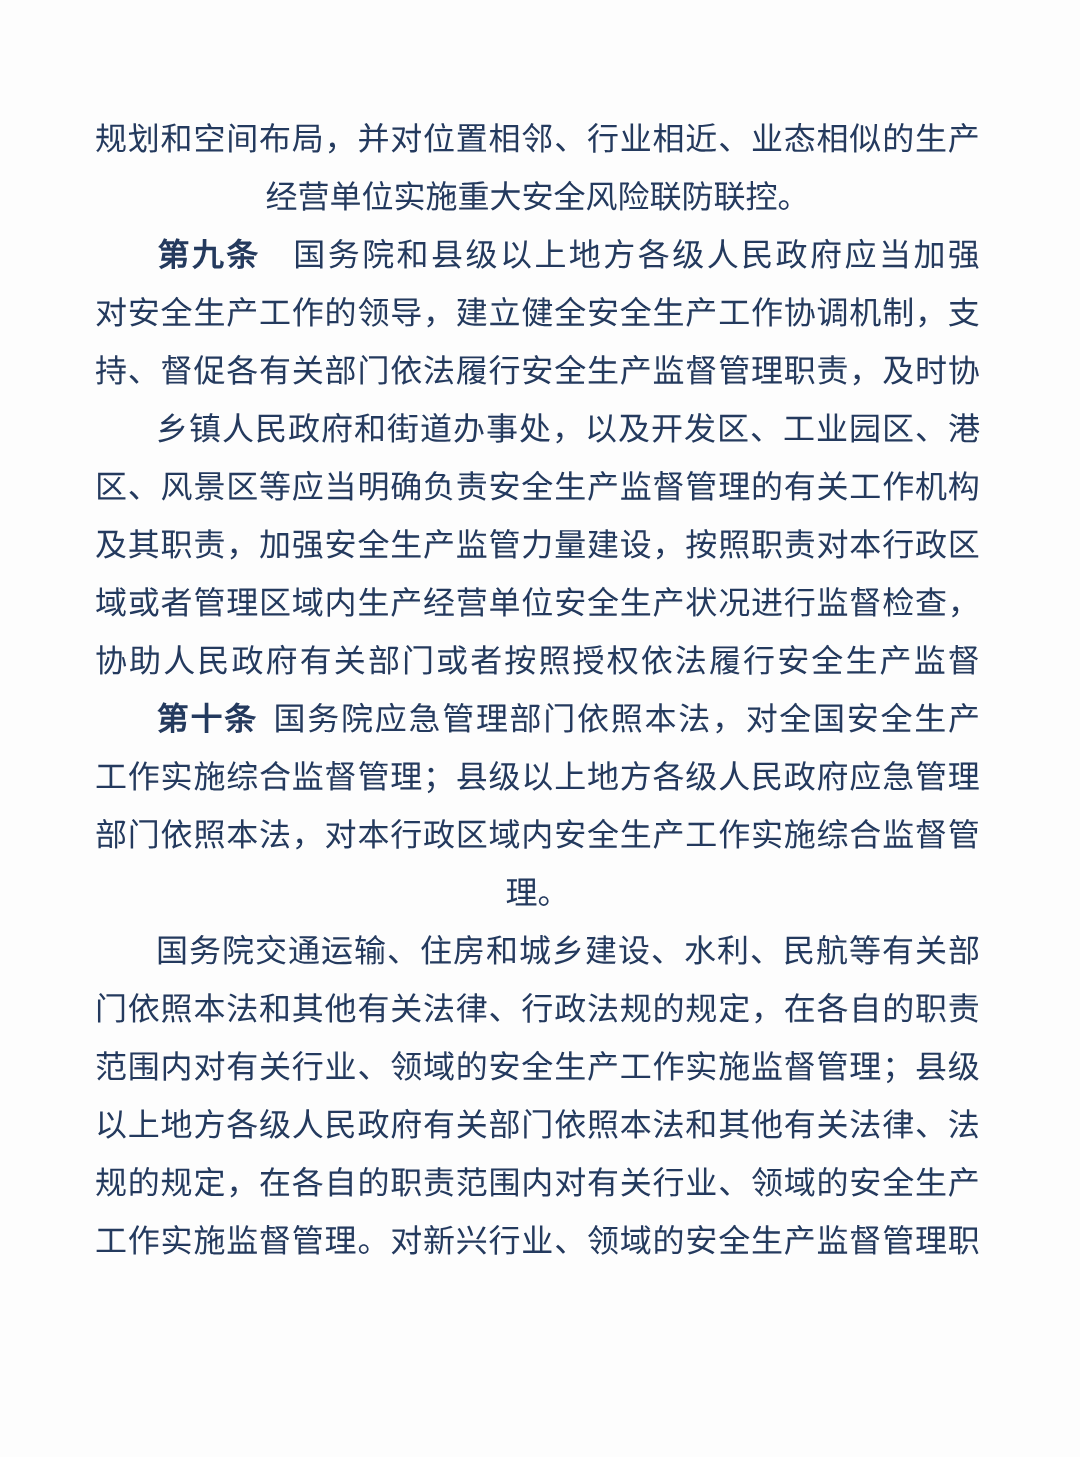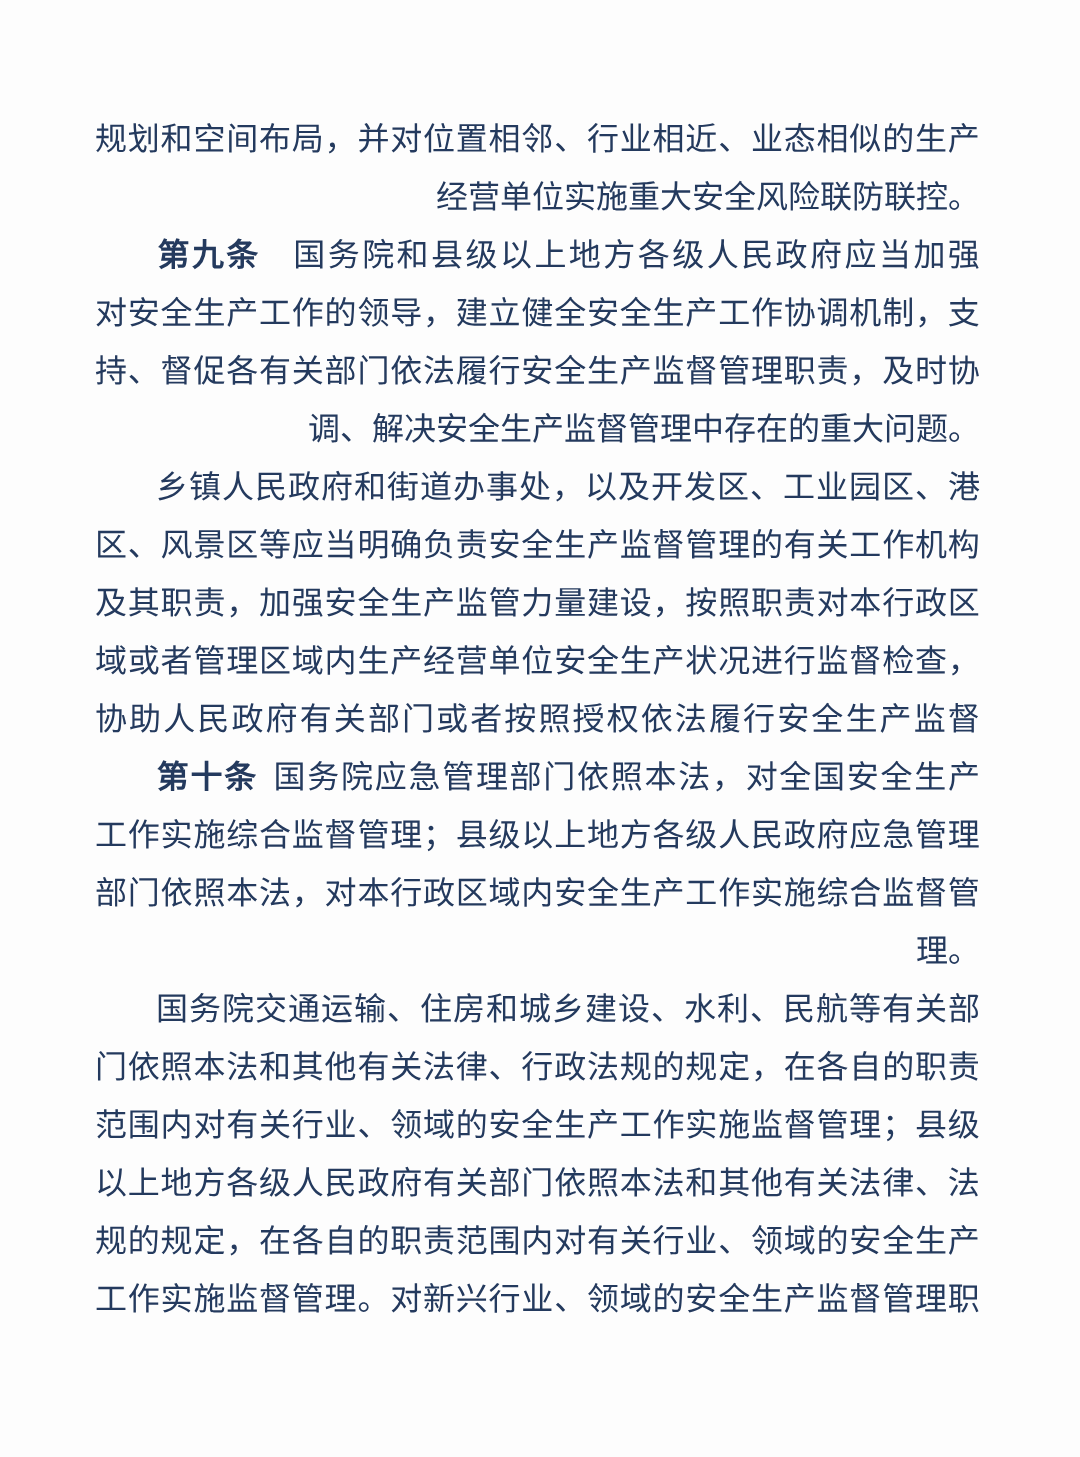--- a/index.html
+++ b/index.html
@@ -26,21 +26,21 @@
   }
   
   .doc-line.justified {
     display: flex;
     flex-direction: row;
     justify-content: space-between;
     align-items: center;
   }
   .doc-line.justified .char { display: block; }
   
-  .doc-line.natural { text-align: right; }
+  .doc-line.natural { text-align: center; }
   .char.bold, .seg.bold { font-weight: 700; }
   .indent-spacer { display: block; width: 60px; height: 1px; flex: 0 0 60px; }
   .gap-wide   { display: block; width: 30px; height: 1px; flex: 0 0 30px; }
   .gap-narrow { display: block; width: 14px; height: 1px; flex: 0 0 14px; }
 </style>
 </head>
 <body>
 
 <div class="page">
   <div id="doc">
@@ -155,21 +155,20 @@
           <span class="char">督</span>
           <span class="char">管</span>
           <span class="char">理</span>
           <span class="char">职</span>
           <span class="char">责</span>
           <span class="char">，</span>
           <span class="char">及</span>
           <span class="char">时</span>
           <span class="char">协</span>
         </div>
-        <div class="doc-line natural"><span class="seg">调、解决安全生产监督管理中存在的重大问题。</span></div>
       </div>
       <div>
         <div class="doc-line justified">
           <span class="indent-spacer"></span>
           <span class="char">乡</span>
           <span class="char">镇</span>
           <span class="char">人</span>
           <span class="char">民</span>
           <span class="char">政</span>
           <span class="char">府</span>

